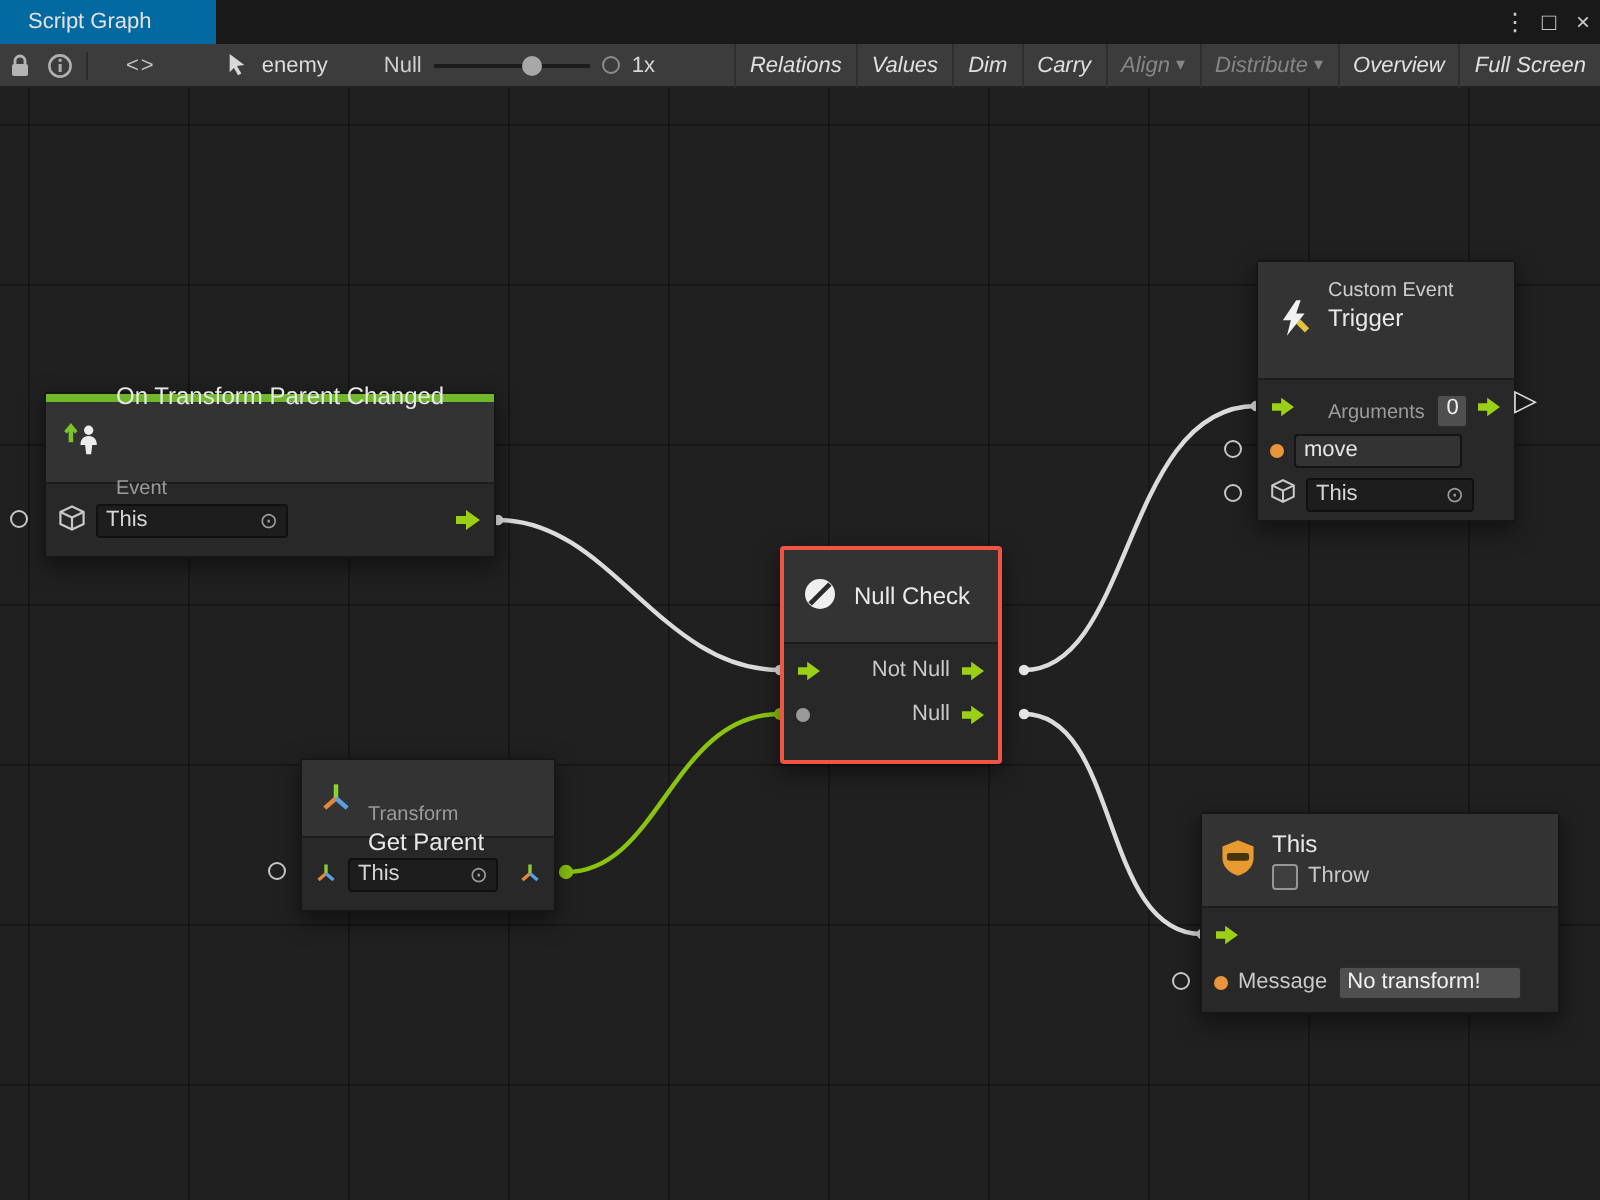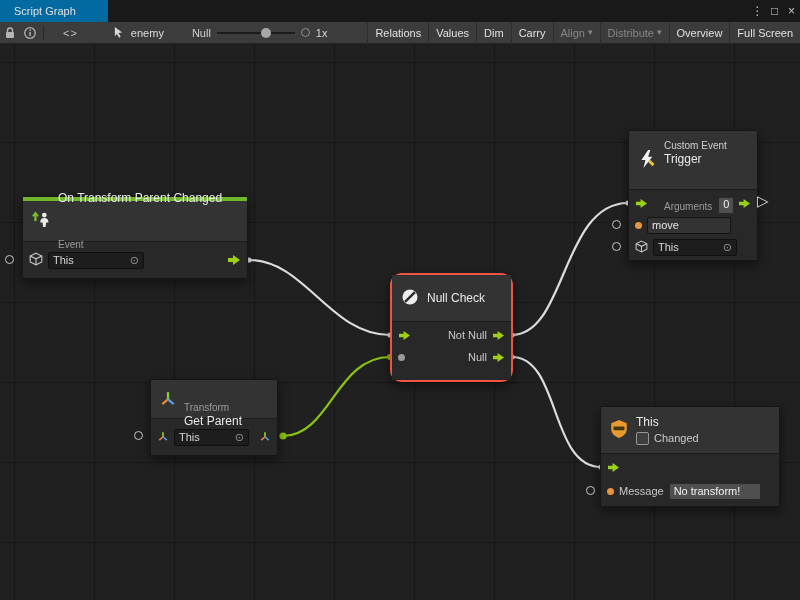--- a/index.html
+++ b/index.html
@@ -24,21 +24,21 @@
   .sep{width:1px;height:14px;background:#2b2b2b;margin:0 3px;}
   .codebtn{margin-left:16px;color:#c4c4c4;letter-spacing:1px;font-size:11px;}
   .graphgrp{margin-left:34px;display:flex;align-items:center;gap:5px;color:#dcdcdc;}
   .zoomgrp{margin-left:28px;display:flex;align-items:center;gap:6px;}
   .zoomlabel{color:#cfcfcf;}
   .slider{position:relative;width:78px;height:10px;}
   .slider .track{position:absolute;left:0;right:0;top:4.5px;height:1.5px;background:#1c1c1c;}
   .slider .thumb{position:absolute;left:56%;top:0;width:10px;height:10px;border-radius:50%;background:#a8a8a8;}
   .zoomreset{width:7px;height:7px;border-radius:50%;border:1.5px solid #8d8d8d;box-sizing:content-box;}
   .zoomval{color:#d8d8d8;}
-  .tgroup{margin-left:auto;display:flex;align-items:stretch;height:22px;}
+  .tgroup{margin-left:auto;display:flex;align-items:stretch;height:22px;font-style:italic;}
   .tbtn{display:flex;align-items:center;padding:0 7px;border-left:1px solid #2e2e2e;color:#e0e0e0;
         font-size:11px;white-space:nowrap;cursor:pointer;gap:3px;}
   .tbtn.disabled{color:#868686;}
   .caret{font-size:9px;line-height:1;}
 
   
   .canvas{position:absolute;left:0;top:44px;width:800px;height:556px;background-color:#202020;
           background-image:linear-gradient(to right, rgba(0,0,0,0.28) 1px, transparent 1px),
                            linear-gradient(to bottom, rgba(0,0,0,0.28) 1px, transparent 1px);
           background-size:80px 80px;background-position:14px 18px;overflow:hidden;}
@@ -83,21 +83,21 @@
               background:transparent;cursor:crosshair;}
   .playtri{position:absolute;left:757px;top:149px;font-size:15px;color:#dcdcdc;line-height:1;}
 
   
   #node-event{left:22px;top:152px;width:226px;}
   #node-event .nhead{height:40px;}
   #node-event .prow{height:32px;}
   #node-get-parent{left:150px;top:335px;width:128px;}
   #node-get-parent .nhead{height:38px;}
   #node-get-parent .prow{height:32px;}
-  #node-null-check{left:390px;top:229px;width:123px;border-radius:12px;}
+  #node-null-check{left:390px;top:229px;width:111px;}
   #node-null-check .nhead{height:46px;}
   #node-null-check .nbody{padding-bottom:12px;}
   #node-custom-event{left:628px;top:86px;width:130px;}
   #node-custom-event .nhead{height:58px;align-items:center;}
   #node-throw{left:600px;top:362px;width:180px;}
   #node-throw .nhead{height:46px;}
   #node-throw .prow.msg{height:26px;}
   .chkrow{display:flex;align-items:center;gap:5px;margin-top:2px;}
   .argrow{display:flex;align-items:flex-end;margin-top:1px;}
 </style>
@@ -368,21 +368,21 @@
         <span>
           <svg width="20" height="20" viewBox="0 0 18 18">
               <path d="M9 1l7 2.8V9c0 4-3 6.6-7 8-4-1.4-7-4-7-8V3.8z" fill="#e89a2e"></path>
               <rect x="4" y="6.8" width="10" height="3.4" rx="1.2" fill="#45350f"></rect>
             </svg>
         </span>
         <div class="ntxt">
           <div class="ntitle">This</div>
           <div class="chkrow">
             <span class="checkbox"></span>
-            <span class="plabel">Changed</span>
+            <span class="plabel">Throw</span>
           </div>
         </div>
       </div>
       <div class="nbody">
         <div class="prow">
           <span class="parrow">
             <svg width="13" height="11" viewBox="0 0 14 12">
                 <path d="M1 4h5V1l7 5-7 5V8H1z"></path>
               </svg>
           </span>

